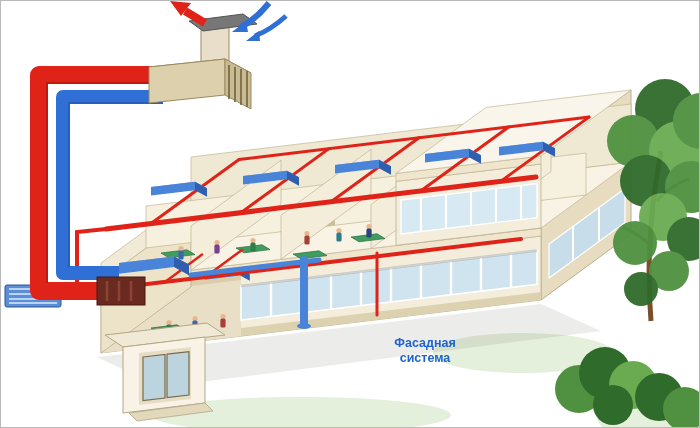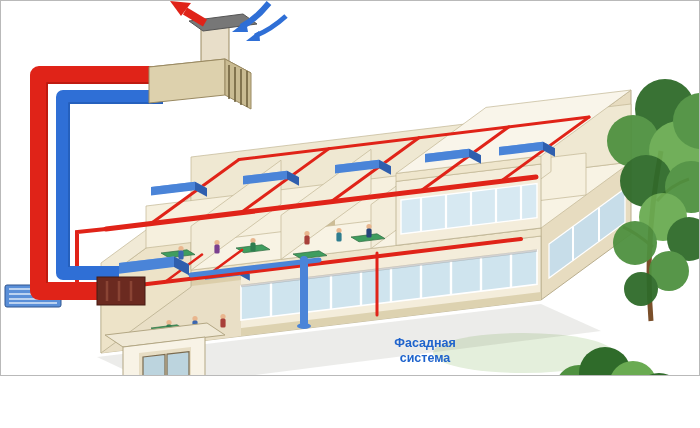--- a/index.html
+++ b/index.html
@@ -1,17 +1,17 @@
 <!DOCTYPE html>
 <html style="--supply-red: #e02318; --supply-red-dark: #a81208; --extract-blue: #2f6fd6; --duct-blue-mid: #4a84d8; --duct-blue-light: #7ea8e8; --label-blue: #1f63cc; --wall-cream: #f4eddb; --wall-cream-dark: #e7dcc0; --glass: #cfe4ee; --table-green: #3f9d5f; --tree-dark: #2f6b2a; --tree-mid: #4f9140; --tree-light: #6aab52; --trunk-brown: #7a4f2a; --ground-pale: #e4efdc;"><head>
 <meta charset="utf-8">
 <style>
   html,body { margin:0; padding:0; background:#fff; }
   .frame {
-    position:relative; width:700px; height:376px;
+    position:relative; width:700px; height:428px;
     border:1px solid #b9b9b9; box-sizing:border-box;
     overflow:hidden; background:#ffffff;
     font-family:"Liberation Sans", sans-serif;
   }
   svg { display:block; }
   .label { font:700 12.5px "Liberation Sans", sans-serif; fill:var(--label-blue,#1f63cc); }
   .red-stroke   { stroke:var(--supply-red,#e02318); fill:none; }
   .red-fill     { fill:var(--supply-red,#e02318); }
   .blue-stroke  { stroke:var(--extract-blue,#2f6fd6); fill:none; }
   .blue-fill    { fill:var(--extract-blue,#2f6fd6); }

